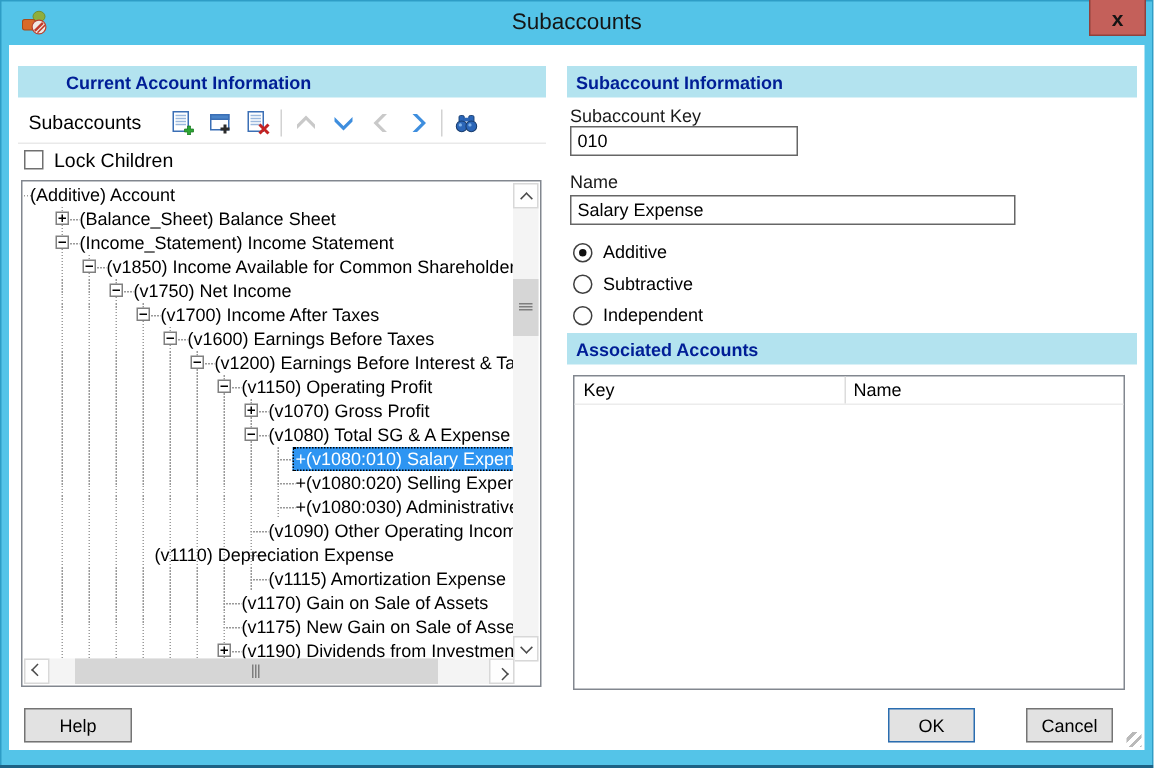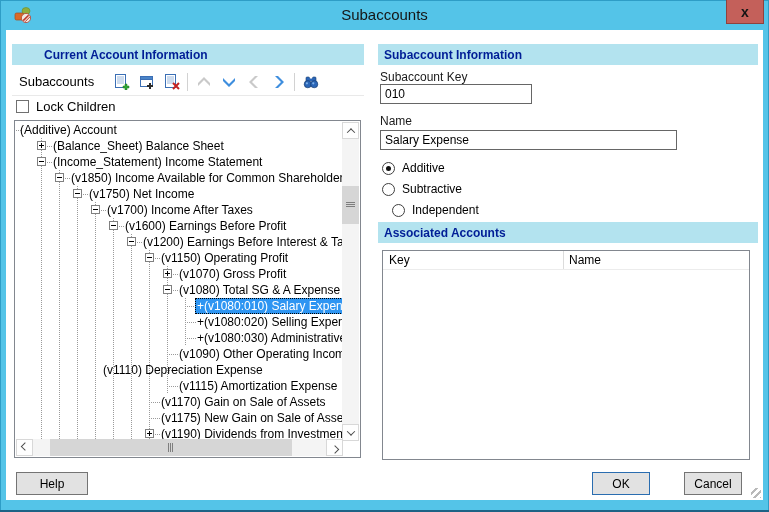--- a/index.html
+++ b/index.html
@@ -219,21 +219,21 @@
             <span class="tlabel" style="margin-left: 90px;">(v1700) Income After Taxes</span>
           </div>
           <div class="trow">
             <i class="rail" style="left: 26px;"></i>
             <i class="rail" style="left: 44px;"></i>
             <i class="rail" style="left: 62px;"></i>
             <i class="rail" style="left: 80px;"></i>
             <i class="rail" style="left: 98px;"></i>
             <i class="stub" style="left: 98px; width: 12px;"></i>
             <span class="ebox minus" style="left: 94px;"></span>
-            <span class="tlabel" style="margin-left: 108px;">(v1600) Earnings Before Profit</span>
+            <span class="tlabel" style="margin-left: 108px;">(v1600) Earnings Before Taxes</span>
           </div>
           <div class="trow">
             <i class="rail" style="left: 26px;"></i>
             <i class="rail" style="left: 44px;"></i>
             <i class="rail" style="left: 62px;"></i>
             <i class="rail" style="left: 80px;"></i>
             <i class="rail" style="left: 98px;"></i>
             <i class="rail" style="left: 116px;"></i>
             <i class="stub" style="left: 116px; width: 12px;"></i>
             <span class="ebox minus" style="left: 112px;"></span>
@@ -419,21 +419,21 @@
 
     <div id="radio-group">
         <div class="radio-row" style="top: 131px;">
           <span class="rcirc on"></span>
           <span>Additive</span>
         </div>
         <div class="radio-row" style="top: 152px;">
           <span class="rcirc"></span>
           <span>Subtractive</span>
         </div>
-        <div class="radio-row" style="top: 173px; margin-left: 10px;">
+        <div class="radio-row" style="top: 173px;">
           <span class="rcirc"></span>
           <span>Independent</span>
         </div>
       </div>
 
     <div class="band" id="band-assoc">
       <span>Associated Accounts</span>
     </div>
 
     <div id="assoc-table">

